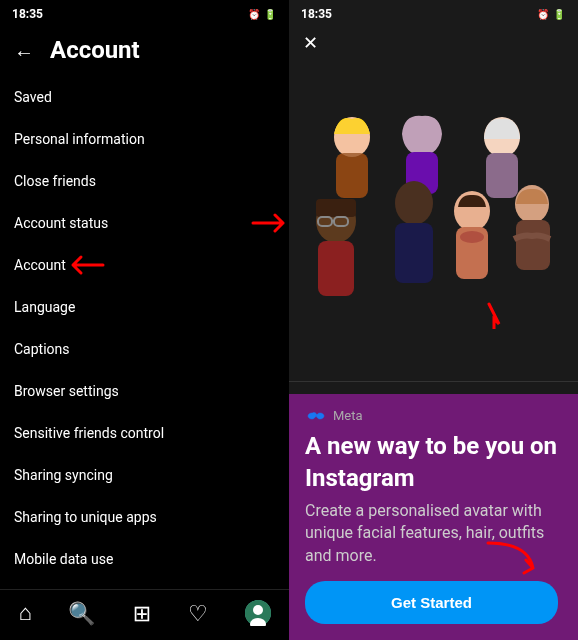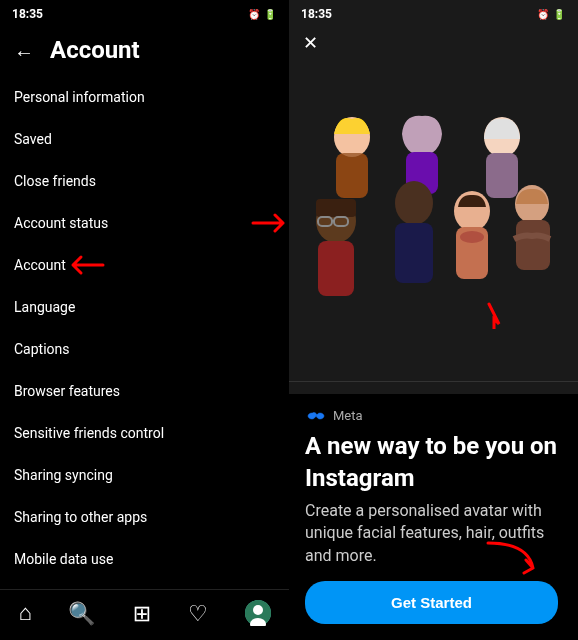--- a/index.html
+++ b/index.html
@@ -153,21 +153,21 @@
       flex: 1;
       display: flex;
       align-items: center;
       justify-content: center;
       background: #1a1a1a;
       position: relative;
       overflow: hidden;
     }
 
     .bottom-content {
-      background: #000000;
+      background: #701a75;
       padding: 14px 20px 16px 16px;
     }
 
     .meta-logo {
       display: flex;
       align-items: center;
       gap: 6px;
       margin-bottom: 8px;
     }
 
@@ -225,25 +225,25 @@
   </div>
 
   <div class="header-left">
     <span class="back-arrow">←</span>
     <span class="header-title">Account</span>
   </div>
 
   <div class="menu-list">
 
     <div class="menu-item">
+      <span>Saved</span>
+    </div>
+
+    <div class="menu-item">
       <span>Personal information</span>
-    </div>
-
-    <div class="menu-item">
-      <span>Saved</span>
     </div>
 
     <div class="menu-item">
       <span>Close friends</span>
     </div>
 
     <div class="menu-item account-status-item" style="position:relative;">
       <span>Account status</span>
       
       <svg style="position:absolute; right:-2px; top:50%; transform:translateY(-50%); pointer-events:none;" width="40" height="24" viewBox="0 0 40 24">
@@ -261,33 +261,33 @@
 
     <div class="menu-item">
       <span>Language</span>
     </div>
 
     <div class="menu-item">
       <span>Captions</span>
     </div>
 
     <div class="menu-item">
-      <span>Browser features</span>
+      <span>Browser settings</span>
     </div>
 
     <div class="menu-item">
       <span>Sensitive friends control</span>
     </div>
 
     <div class="menu-item">
       <span>Sharing syncing</span>
     </div>
 
     <div class="menu-item">
-      <span>Sharing to other apps</span>
+      <span>Sharing to unique apps</span>
     </div>
 
     <div class="menu-item">
       <span>Mobile data use</span>
     </div>
 
     <div class="menu-item">
       
     </div>
 

